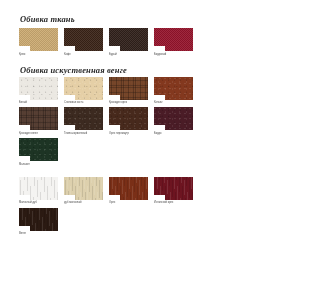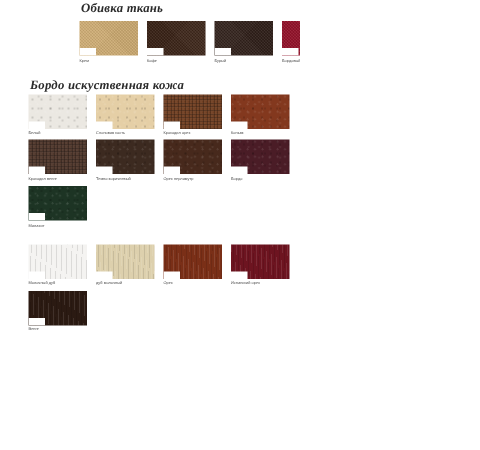--- a/index.html
+++ b/index.html
@@ -89,21 +89,21 @@
     background-image:
       repeating-linear-gradient(45deg, rgba(255,255,255,0.05) 0 0.7px, rgba(0,0,0,0.05) 0.7px 1.4px),
       repeating-linear-gradient(-45deg, rgba(255,255,255,0.04) 0 0.7px, rgba(0,0,0,0.04) 0.7px 1.4px);
   }
 </style>
 </head>
 <body>
 
 <div class="page">
   <div id="sections-root">
-      <div class="section" style="margin-top: 0; padding-left: 34px;">
+      <div class="section" style="margin-top: 14px;">
         <div class="section-title">Обивка ткань</div>
         <div class="swatch-row" style="margin-top: 4px;">
           <div class="swatch-cell">
             <div class="swatch t-fabric" style="background: rgb(205, 171, 114);">
               <div class="tex"></div>
               <div class="notch"></div>
             </div>
             <div class="swatch-label">Крем</div>
           </div>
           <div class="swatch-cell">
@@ -123,21 +123,21 @@
           <div class="swatch-cell">
             <div class="swatch t-fabric" style="background: rgb(150, 20, 44);">
               <div class="tex"></div>
               <div class="notch"></div>
             </div>
             <div class="swatch-label">Бордовый</div>
           </div>
         </div>
       </div>
       <div class="section" style="margin-top: 9px;">
-        <div class="section-title">Бордо искуственная кожа</div>
+        <div class="section-title">Обивка искуственная венге</div>
         <div class="swatch-row" style="margin-top: 2px;">
           <div class="swatch-cell">
             <div class="swatch t-leather" style="background: rgb(235, 232, 226);">
               <div class="tex"></div>
               <div class="notch"></div>
             </div>
             <div class="swatch-label">Белый</div>
           </div>
           <div class="swatch-cell">
             <div class="swatch t-leather" style="background: rgb(229, 207, 166);">

